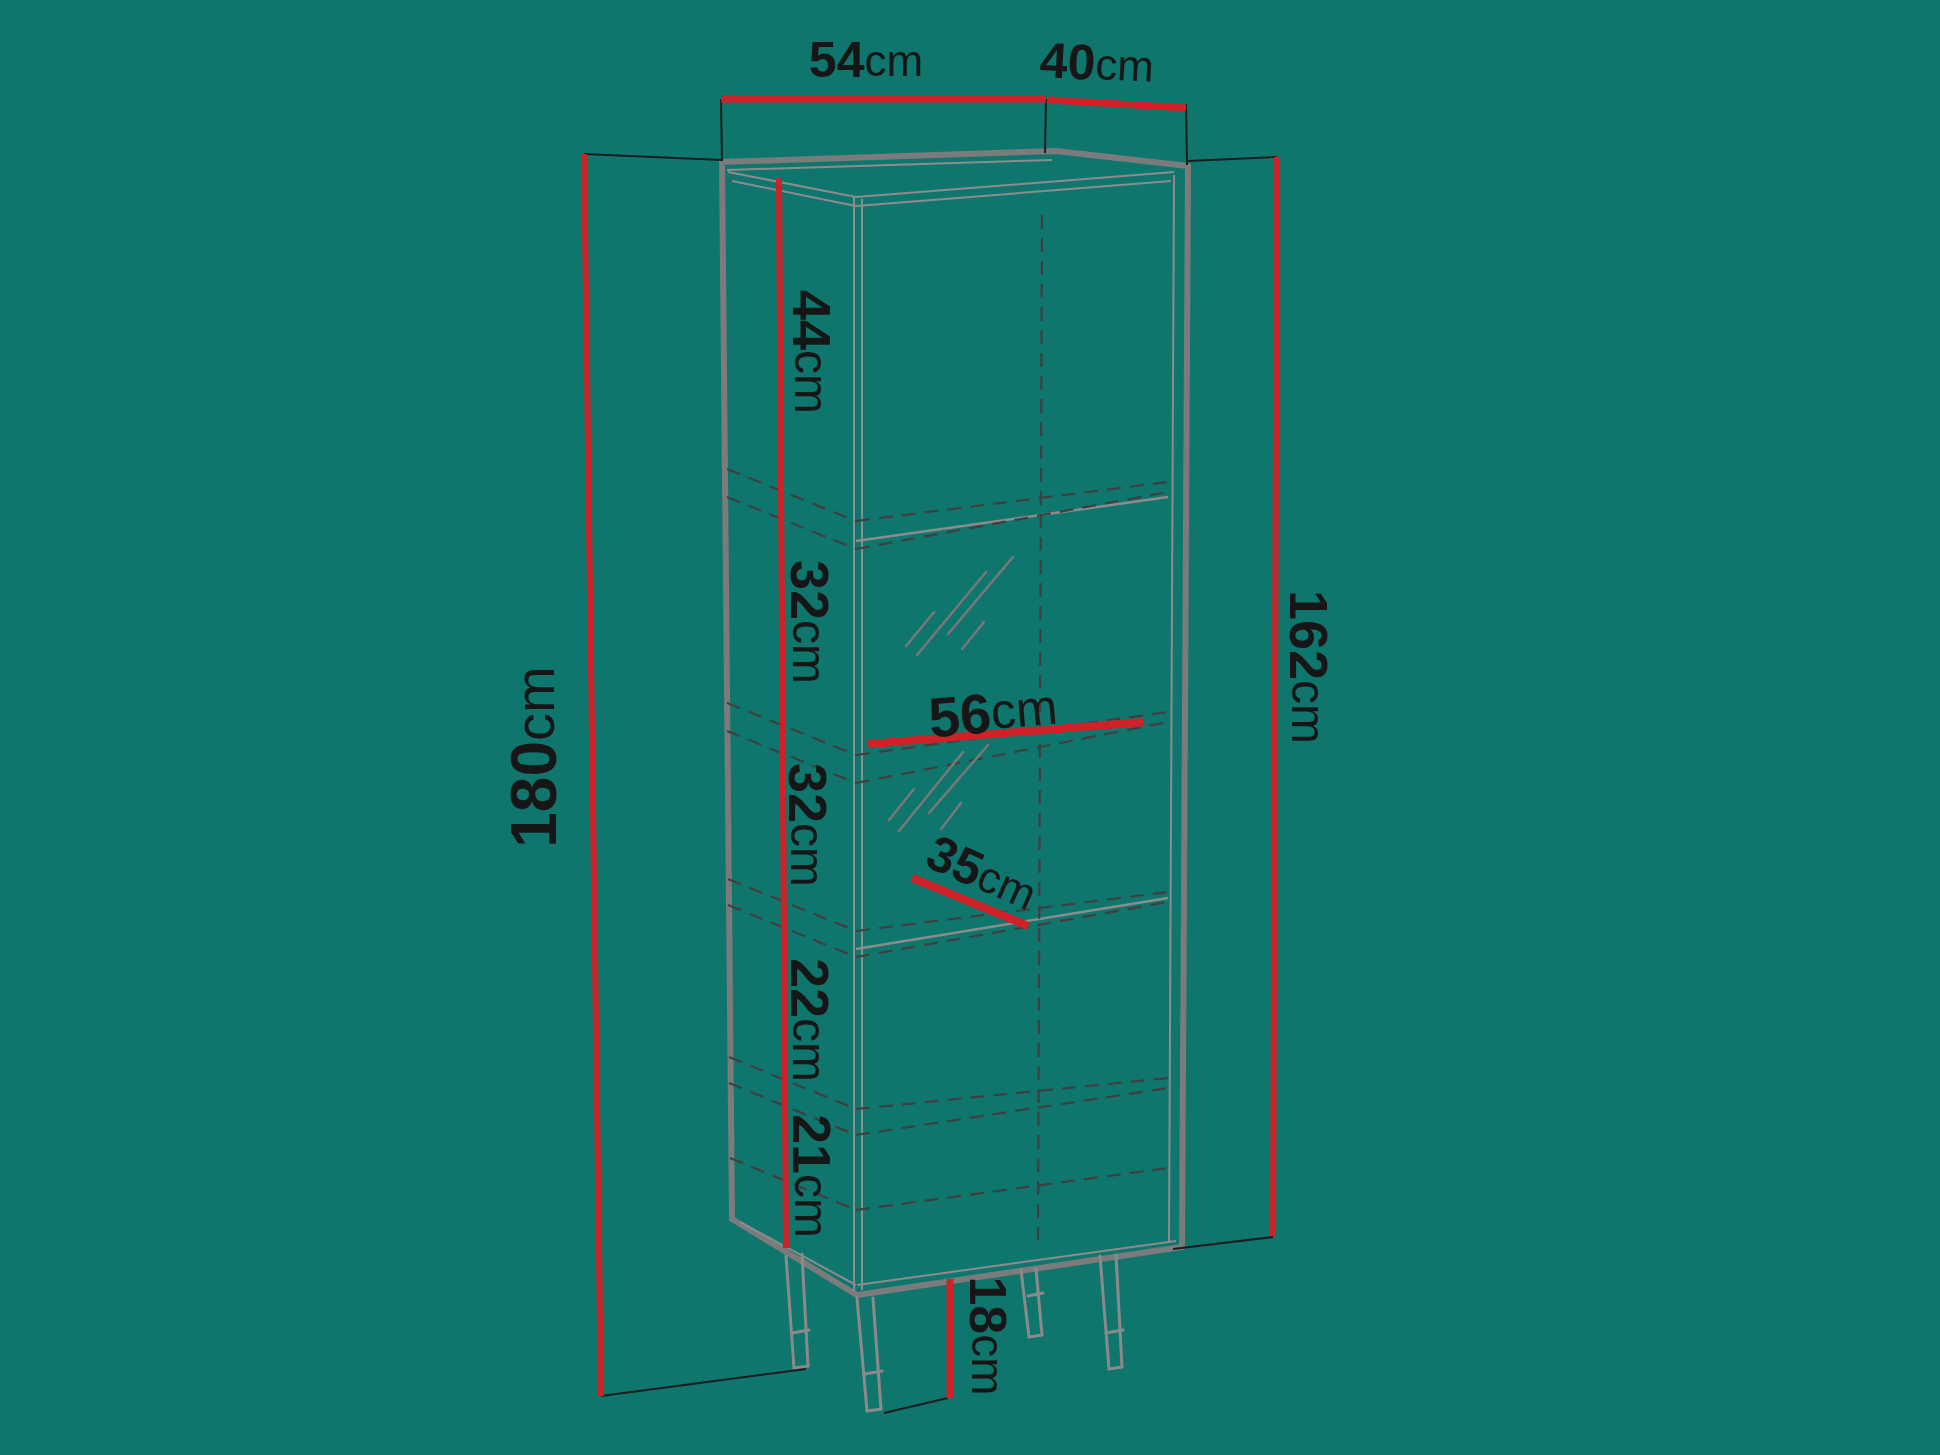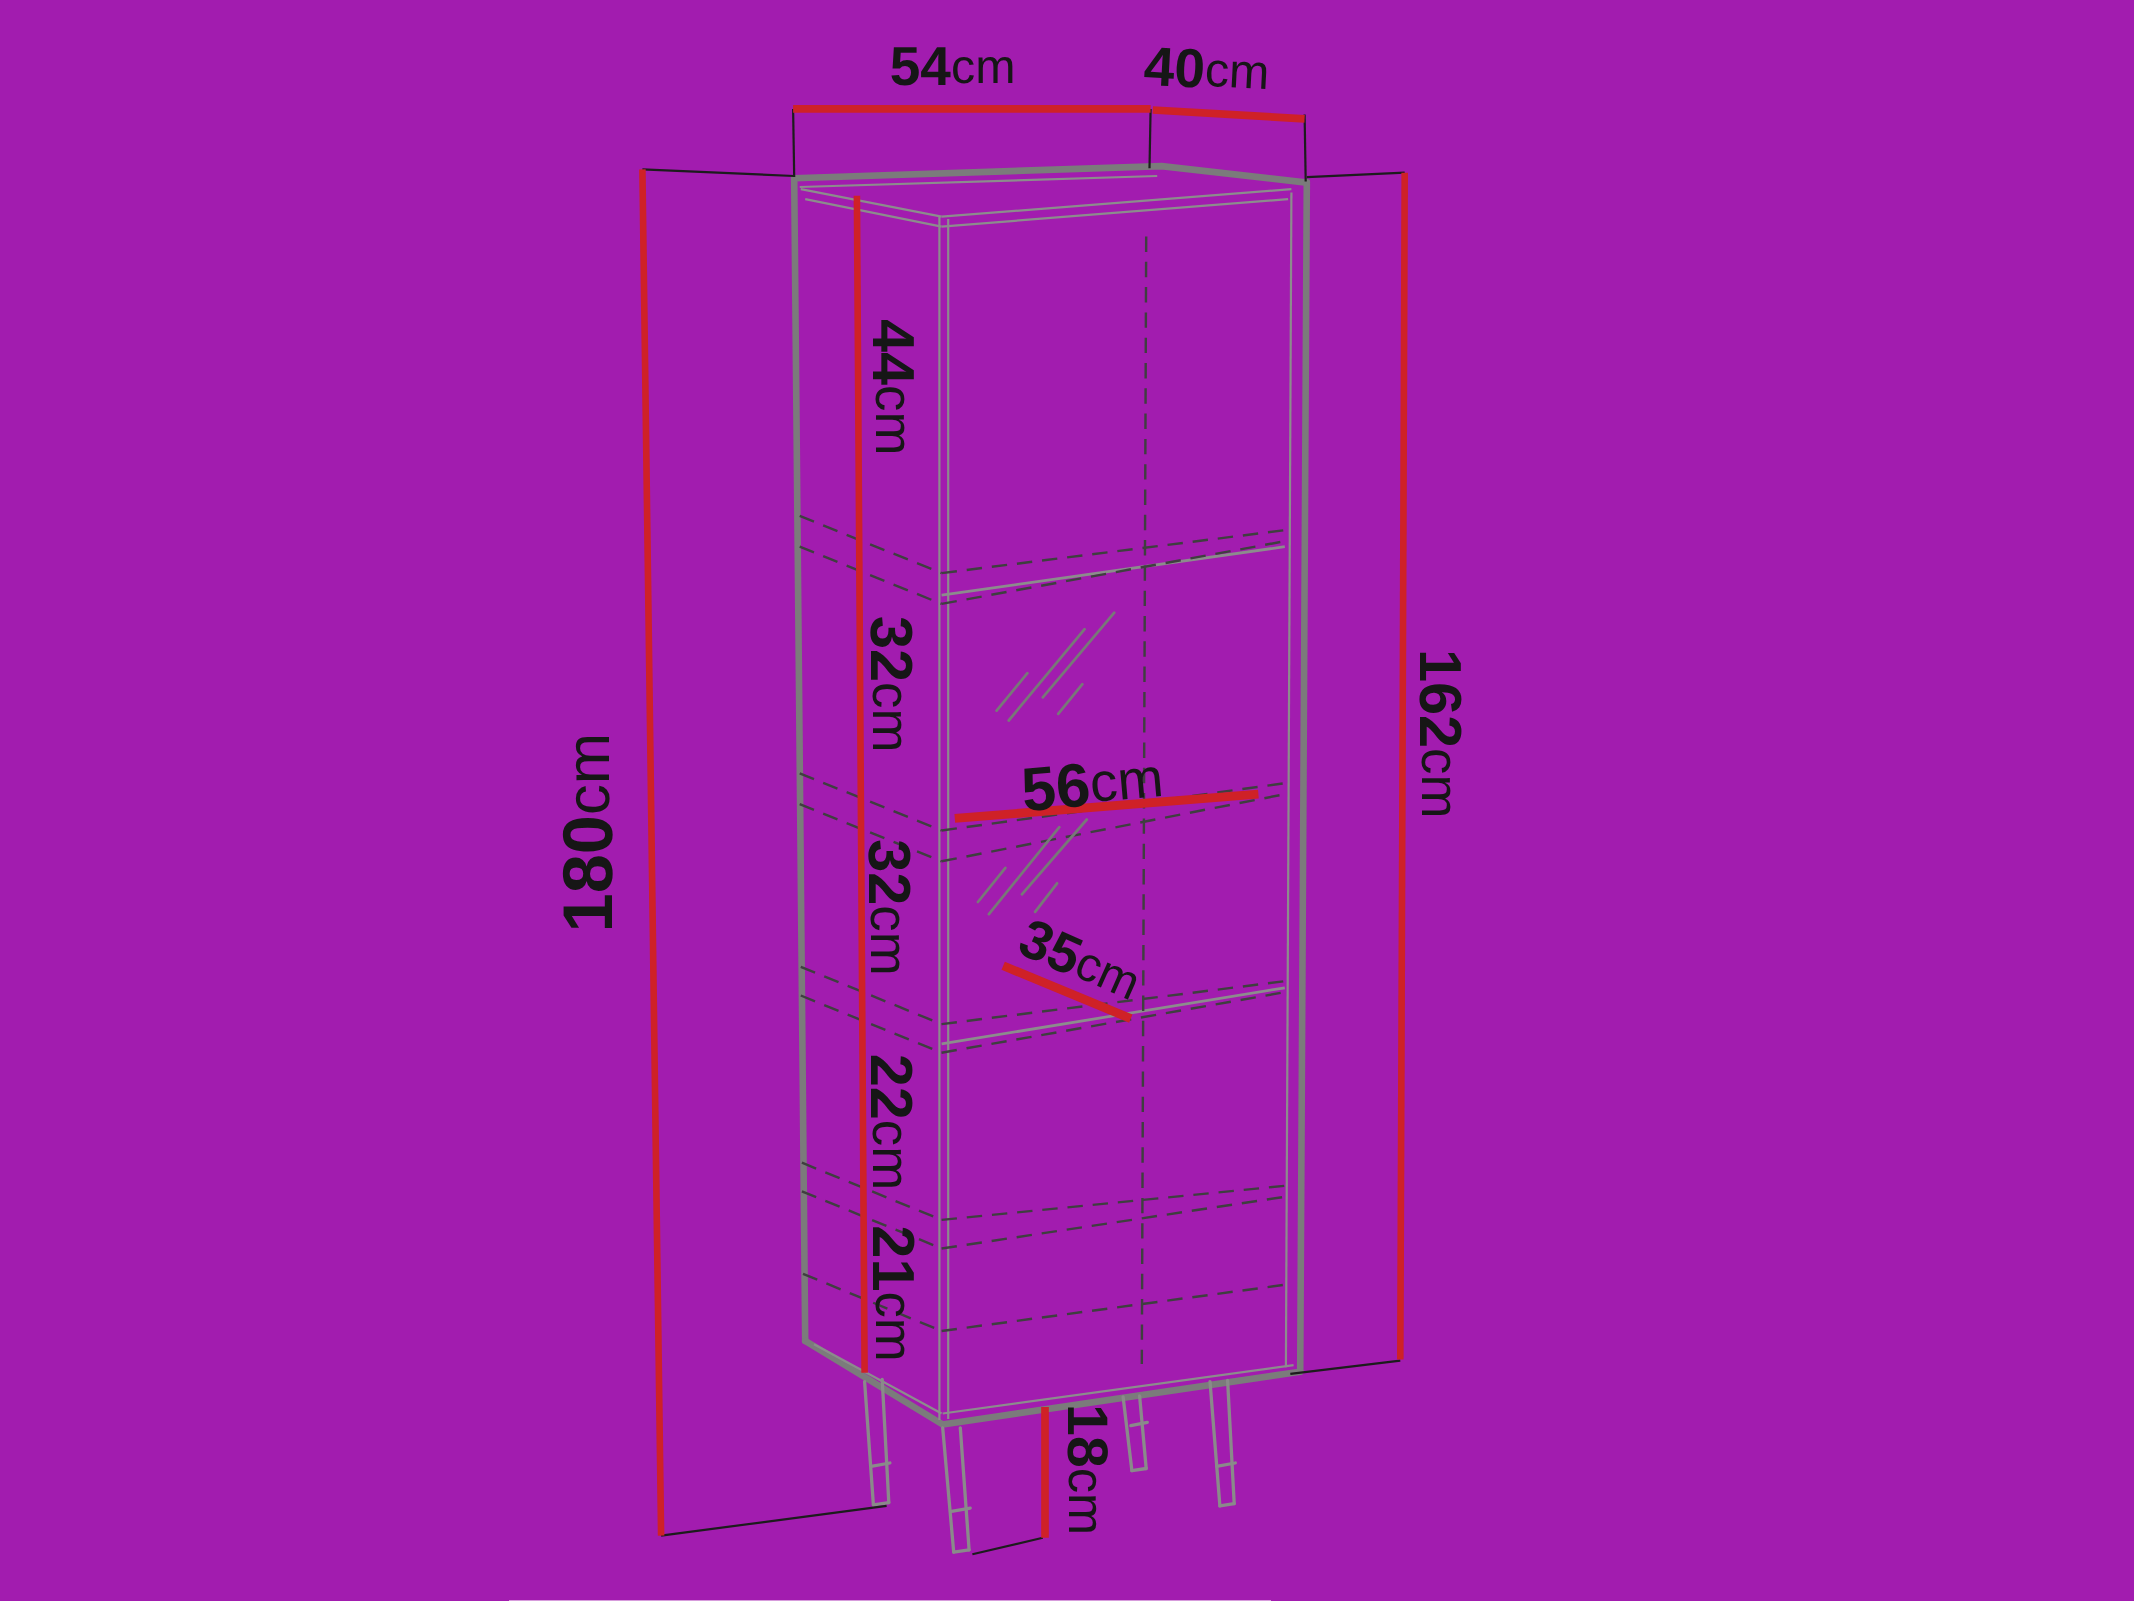--- a/index.html
+++ b/index.html
@@ -1,16 +1,16 @@
 <!DOCTYPE html>
 <html><head>
 <meta charset="utf-8">
 <style>
   html,body{margin:0;padding:0;background:#ffffff;}
-  .stage{position:relative;width:1940px;height:1455px;background:#a21caf;overflow:hidden;
+  .stage{position:relative;width:1940px;height:1455px;background:#0f766e;overflow:hidden;
          font-family:"Liberation Sans", sans-serif;}
   svg{position:absolute;left:0;top:0;}
   text{fill:#161616;}
   .num{font-weight:bold;}
   .lbl-top .num{font-size:50px;} .lbl-top .unit{font-size:44px;}
   .lbl-180 .num{font-size:64px;} .lbl-180 .unit{font-size:56px;}
   .lbl-162 .num{font-size:54px;} .lbl-162 .unit{font-size:48px;}
   .lbl-sec .num{font-size:54px;} .lbl-sec .unit{font-size:48px;}
   .lbl-56 .num{font-size:56px;} .lbl-56 .unit{font-size:50px;}
   .lbl-35 .num{font-size:50px;} .lbl-35 .unit{font-size:44px;}

